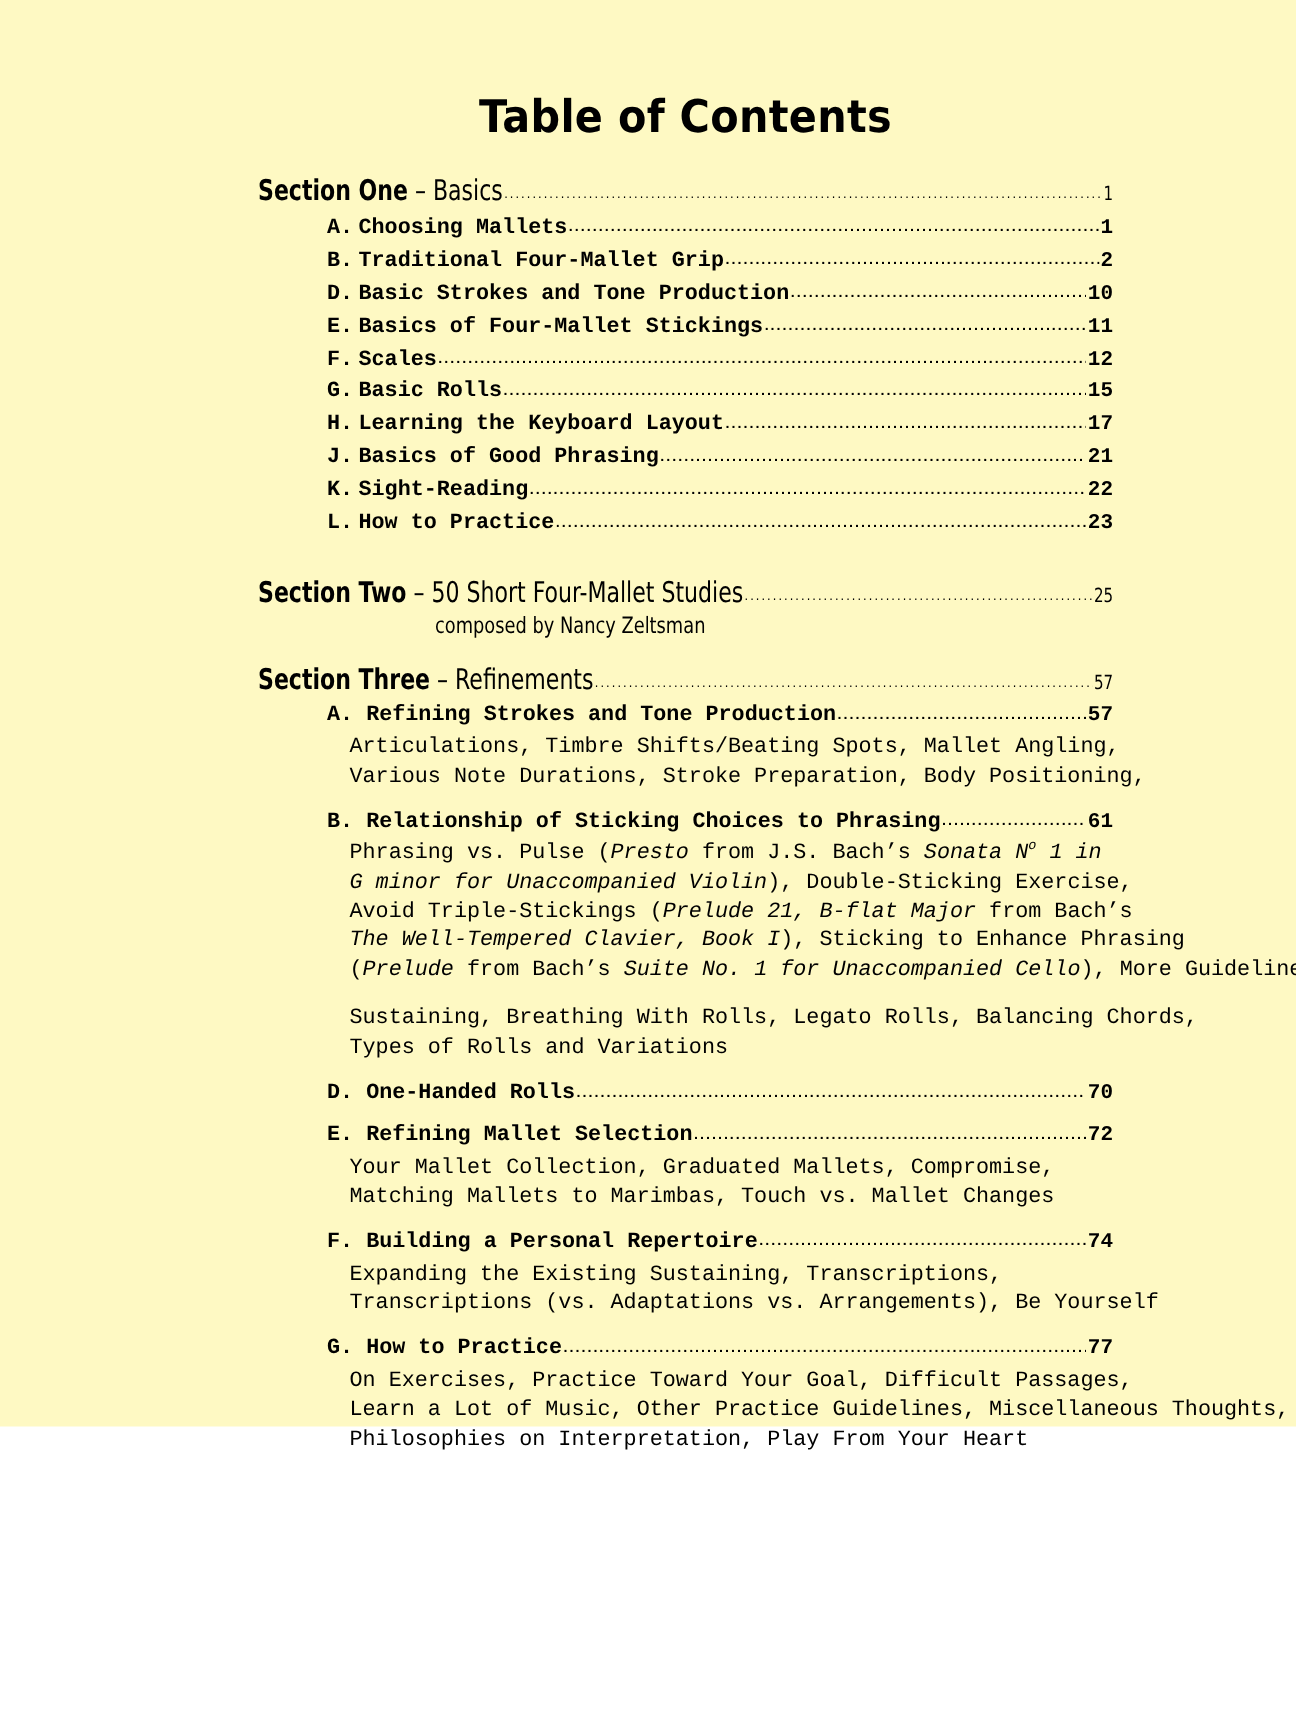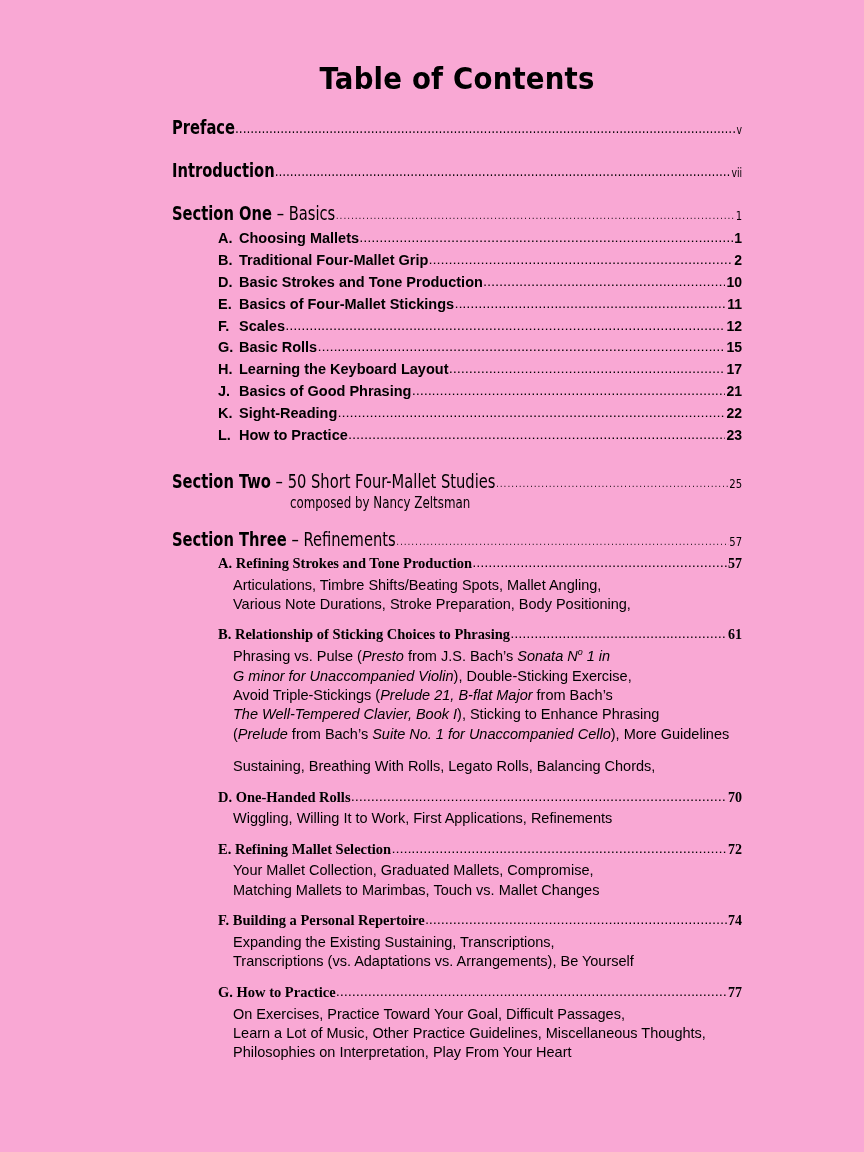--- a/index.html
+++ b/index.html
@@ -13,22 +13,22 @@
     font-family: "Liberation Serif", serif;
     color: #000000;
     overflow: hidden;
     position: relative;
   }
 
   .page {
     position: absolute;
     left: 0; top: 0;
     width: 864px;
-    height: 1152px;
-    background: #f9a8d4;
+    height: 951px;
+    background: #fef9c3;
   }
 
   .content {
     position: absolute;
     left: 172px;
     top: 62px;
     width: 570px;
   }
 
   
@@ -112,79 +112,67 @@
     font-size: 15px;
     font-weight: normal;
     margin-left: 118px;
     transform: scaleX(0.88);
     transform-origin: left center;
   }
 
   
   .s1-list { margin-left: 46px; width: calc(100% - 46px); }
   .s1-item {
-    font-family: Liberation Sans, sans-serif;
+    font-family: Liberation Mono, monospace;
     font-weight: bold;
     font-size: 14.5px;
     line-height: 1.0;
     margin-bottom: 7.4px;
   }
   .s1-item .ltr {
     display: inline-block;
     width: 21px;
     flex: 0 0 21px;
   }
   .s1-item .pg { font-weight: bold; font-size: 14px; }
   .s1-item .leader { letter-spacing: 1.35px; font-size: 9.5px; }
 
   
   .s3-list { margin-left: 46px; width: calc(100% - 46px); }
   .s3-group { margin-bottom: 13px; }
   .s3-title {
-    font-family: Liberation Serif, serif;
+    font-family: Liberation Mono, monospace;
     font-weight: bold;
     font-size: 14.5px;
     line-height: 1.05;
     margin-bottom: 4px;
   }
   .s3-title .pg { font-weight: bold; font-size: 14px; }
   .s3-title .leader { letter-spacing: 1.35px; font-size: 9.5px; }
   .s3-desc {
-    font-family: Liberation Sans, sans-serif;
+    font-family: Liberation Mono, monospace;
     font-size: 14.5px;
     line-height: 1.34;
     margin-left: 15px;
   }
   .s3-desc i { font-style: italic; text-align: center; }
   .s3-desc sup { font-size: 0.62em; vertical-align: super; line-height: 0; }
   .desc-line { white-space: nowrap; }
 
   .spacer-lg { height: 20px; }
   .spacer-md { height: 16px; }
 </style>
 </head>
 <body>
 
 <div class="page">
   <div class="content">
 
     <h1 class="toc-title">Table of Contents</h1>
 
-    <div>
-      <div class="front row">
-        <span class="lbl">Preface</span>
-        <span class="leader"></span>
-        <span class="pg">v</span>
-      </div>
-      <div class="front row">
-        <span class="lbl">Introduction</span>
-        <span class="leader"></span>
-        <span class="pg">vii</span>
-      </div>
-    </div>
 
     <div>
       <div class="sec-head sec1-head row">
         <span class="lbl"><span class="strong">Section One</span><span class="light"> – </span><span class="light">Basics</span></span>
         <span class="leader"></span>
         <span class="pg">1</span>
       </div>
       <div class="s1-list" id="s1-list">
           <div class="s1-item row">
             <span class="lbl"><span class="ltr">A.</span><span>Choosing Mallets</span></span>
@@ -280,30 +268,28 @@
               <div class="desc-line">Phrasing vs. Pulse (<i>Presto</i> from J.S. Bach’s <i>Sonata N<sup>o</sup> 1 in</i></div>
               <div class="desc-line"><i>G minor for Unaccompanied Violin</i>), Double-Sticking Exercise,</div>
               <div class="desc-line">Avoid Triple-Stickings (<i>Prelude 21, B-flat Major</i> from Bach’s</div>
               <div class="desc-line"><i>The Well-Tempered Clavier, Book I</i>), Sticking to Enhance Phrasing</div>
               <div class="desc-line">(<i>Prelude</i> from Bach’s <i>Suite No. 1 for Unaccompanied Cello</i>), More Guidelines</div>
             </div>
           </div>
           <div class="s3-group">
             <div class="s3-desc">
               <div class="desc-line">Sustaining, Breathing With Rolls, Legato Rolls, Balancing Chords,</div>
+              <div class="desc-line">Types of Rolls and Variations</div>
             </div>
           </div>
           <div class="s3-group">
             <div class="s3-title row">
               <span class="lbl">D. One-Handed Rolls</span>
               <span class="leader"></span>
               <span class="pg">70</span>
-            </div>
-            <div class="s3-desc">
-              <div class="desc-line">Wiggling, Willing It to Work, First Applications, Refinements</div>
             </div>
           </div>
           <div class="s3-group">
             <div class="s3-title row">
               <span class="lbl">E. Refining Mallet Selection</span>
               <span class="leader"></span>
               <span class="pg">72</span>
             </div>
             <div class="s3-desc">
               <div class="desc-line">Your Mallet Collection, Graduated Mallets, Compromise,</div>

